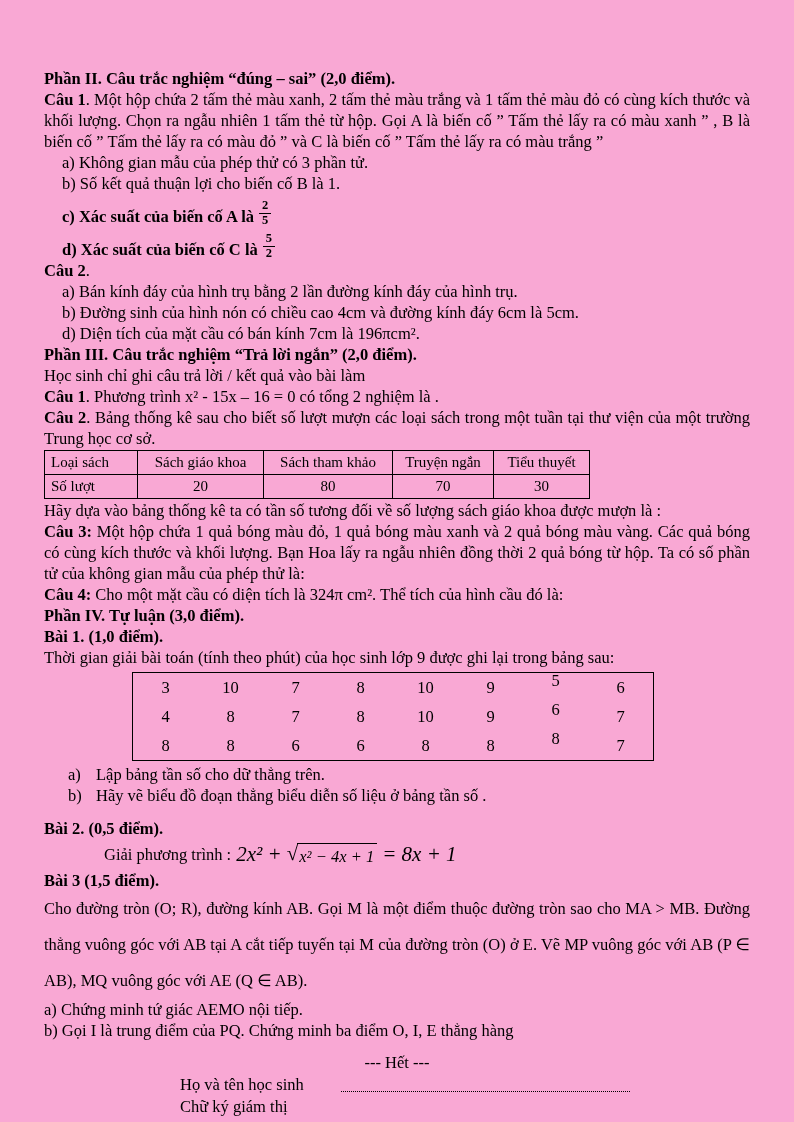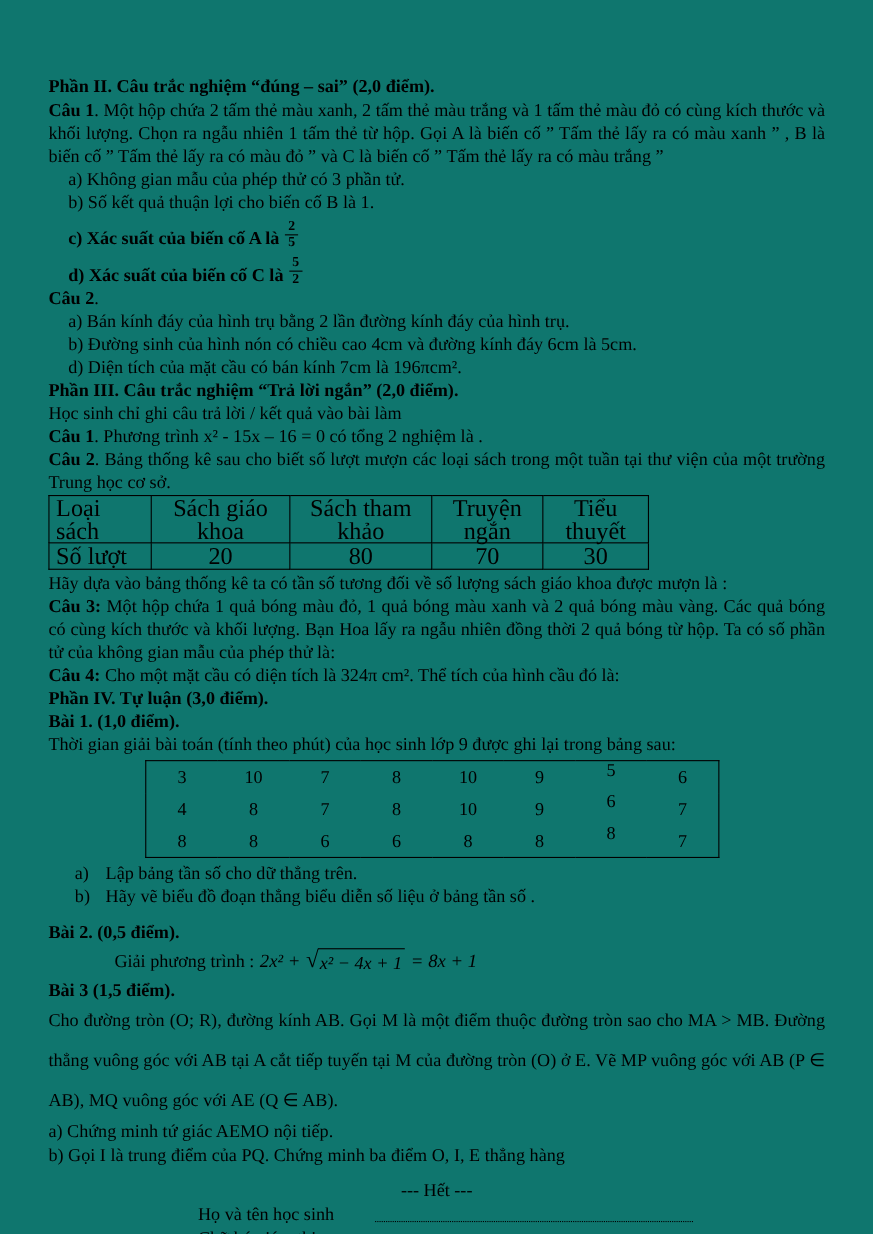--- a/index.html
+++ b/index.html
@@ -1,57 +1,57 @@
 <!DOCTYPE html>
 <html><head>
 <meta charset="utf-8">
 <style>
   html,body { margin:0; padding:0; background:#ffffff; }
   .page {
     position:relative;
     width:794px; height:1122px;
     box-sizing:border-box;
     padding:68px 44px 0 44px;
-    background:#0f766e;
+    background:#f9a8d4;
     color:#000;
     font-family:"Liberation Serif", serif;
     font-size:16.5px;
     line-height:21px;
     overflow:hidden;
   }
   p { margin:0; }
   .bold { font-weight:bold; }
   .just { text-align:justify; }
   .ind { padding-left:18px; }
 
   
   .fracline { display:flex; align-items:flex-end; height:33px; padding-left:18px;font-weight:bold; }
   .frac { display:inline-flex; flex-direction:column; align-items:center;
           font-size:12.5px; line-height:13px; margin-left:5px; font-family:"Liberation Serif", serif; }
   .frac .num { border-bottom:1.2px solid #000; padding:0 3px 0.5px 3px; }
   .frac .den { padding-top:0.5px; }
 
   
   table.books { border-collapse:collapse; margin:1px 0 1px 0; }
-  table.books td { border:1.2px solid #000; height:23px; padding:0 6px; text-align:center; font-size:22px;margin-left:11px; }
+  table.books td { border:1.2px solid #000; height:23px; padding:0 6px; text-align:center; font-size:15px;margin-left:11px; }
   table.books td.first { text-align:left; }
   .w1{width:80px}.w2{width:113px}.w3{width:116px}.w4{width:88px}.w5{width:83px}
 
   
   table.data { border-collapse:collapse; border:1.5px solid #000; margin:4px 0 3px 88px; }
   table.data td { width:63px; height:27px; text-align:center; font-size:16.5px; border:none; }
   table.data td:nth-child(7) { position:relative; top:-7px; }
 
   
   .abrow { display:flex; padding-left:24px; }
   .abrow .lb { width:28px; flex:0 0 28px; }
 
   
   .eqline { padding-left:60px; height:31px; display:flex; align-items:center; }
-  .math { font-style:italic; font-size:17px; font-family:"Liberation Serif", serif; }
+  .math { font-style:italic; font-size:21px; font-family:"Liberation Serif", serif; }
   .sqrt { display:inline-flex; align-items:flex-start; margin:0 5px 0 5px; }
   .sqrt .sym { font-style:normal; font-size:21px; line-height:21px; margin-right:-1px; }
   .sqrt .radicand { border-top:1.4px solid #000; padding:2px 3px 0 2px; font-style:italic; }
   .eqgap { margin-left:5px; }
 
   
   .wide { line-height:36px; text-align:justify; }
 
   
   .het { text-align:center; margin-top:11px; }

